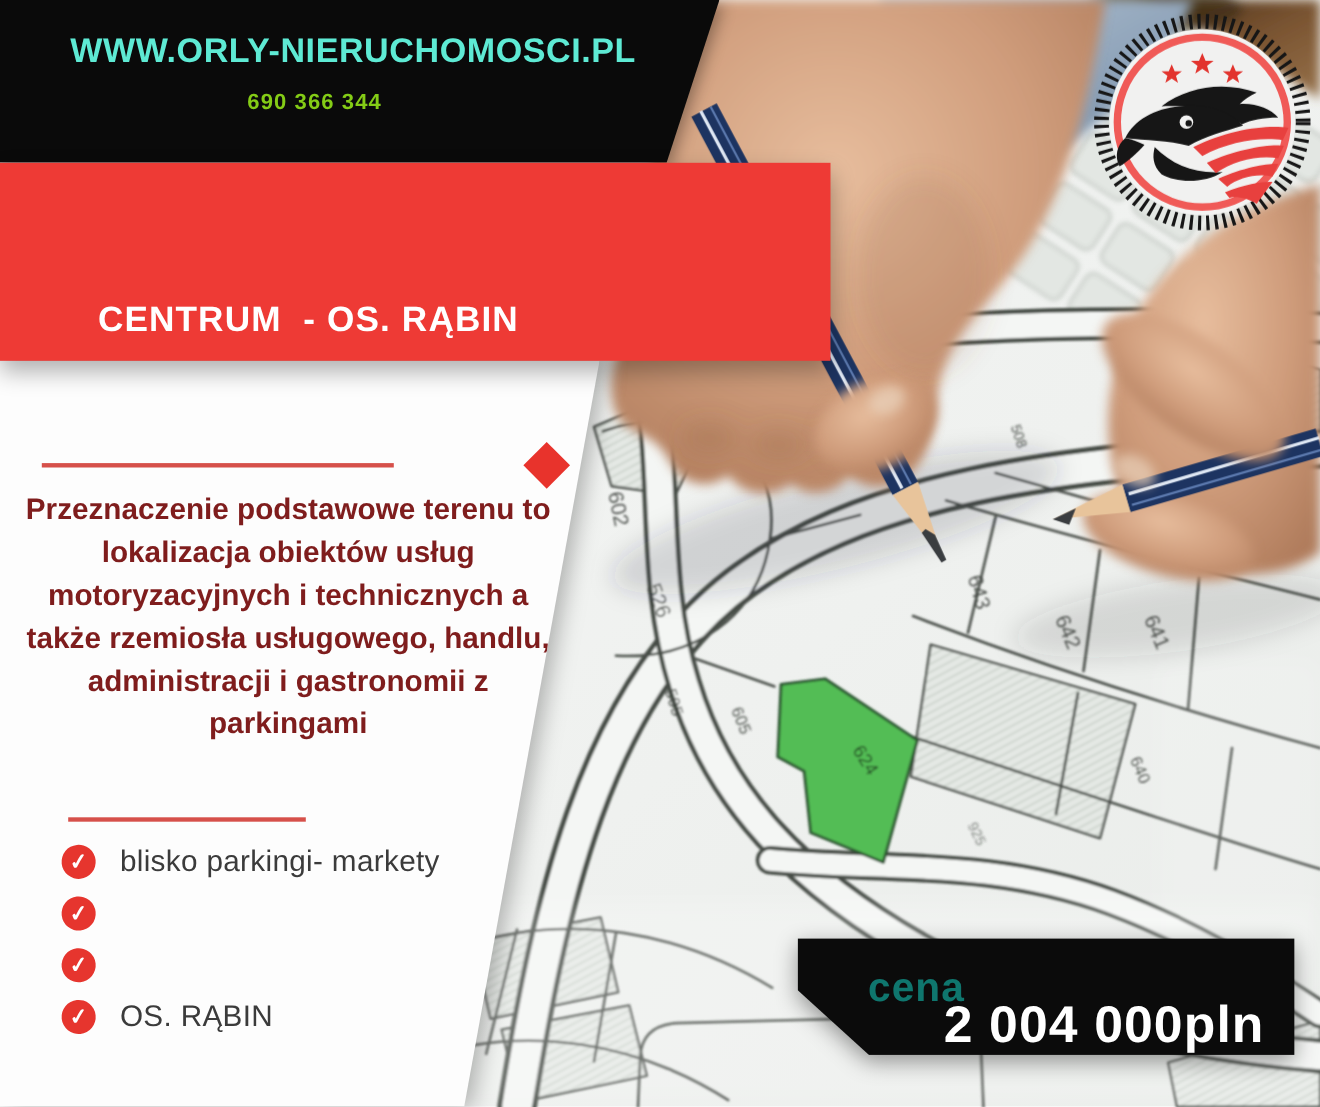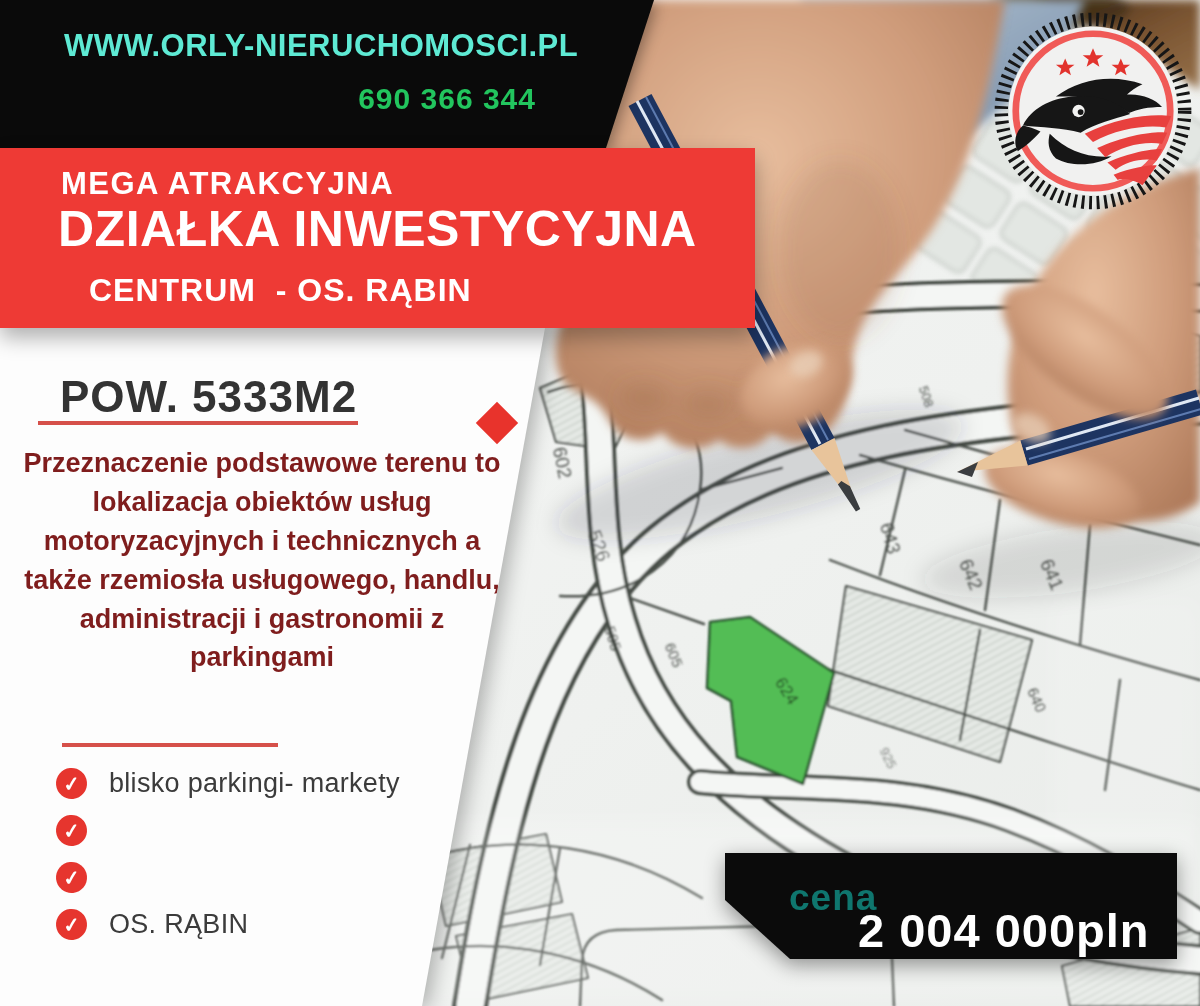--- a/index.html
+++ b/index.html
@@ -15,22 +15,22 @@
   .topbar-wrap{position:absolute;left:0;top:0;z-index:3;filter:drop-shadow(3px 4px 7px rgba(0,0,0,.35));}
   .topbar{
     width:660px;height:148px;background:#0a0a0a;position:relative;
     clip-path:polygon(0 0,654px 0,606px 148px,0 148px);
   }
   .topbar .website{
     position:absolute;left:36px;top:28px;width:570px;text-align:center;
     color:#5eead4;font-size:31px;font-weight:700;letter-spacing:.5px;white-space:pre;
   }
   .topbar .phone{
-    position:absolute;left:36px;top:82px;width:500px;text-align:right;
-    color:#22c55e;font-size:30px;font-weight:700;letter-spacing:1px;white-space:pre;
+    position:absolute;left:36px;top:82px;width:500px;text-align:center;
+    color:#84cc16;font-size:20px;font-weight:700;letter-spacing:1px;white-space:pre;
   }
 
   
   .banner{
     position:absolute;left:0;top:148px;width:755px;height:180px;z-index:4;
     background:#ee3a35;box-shadow:0 10px 20px rgba(0,0,0,.30);
     color:#ffffff;
   }
   .banner .kicker{position:absolute;left:61px;top:18px;font-size:31px;font-weight:800;letter-spacing:1.5px;white-space:pre;}
   .banner .title{position:absolute;left:58px;top:52px;font-size:50px;font-weight:800;letter-spacing:.5px;white-space:pre;}
@@ -260,28 +260,25 @@
   </svg>
 
   <div class="topbar-wrap">
     <div class="topbar">
       <div class="website">WWW.ORLY-NIERUCHOMOSCI.PL</div>
       <div class="phone">690 366 344</div>
     </div>
   </div>
 
   <div class="banner">
-    <div class="kicker">MEGA ATRAKCYJNA</div>
-    <div class="title">DZIAŁKA INWESTYCYJNA</div>
     <div class="loc">CENTRUM  - OS. RĄBIN</div>
   </div>
 
   <div class="panel-wrap">
     <div class="panel">
-      <div class="area-title">POW. 5333M2</div>
       <div class="area-underline"></div>
       <div class="diamond"></div>
       <div class="desc">Przeznaczenie podstawowe terenu to lokalizacja obiektów usług motoryzacyjnych i technicznych a także rzemiosła usługowego, handlu, administracji i gastronomii z parkingami</div>
       <div class="divider"></div>
       <div class="features">
         <div class="feature">
           <span class="check">✓</span>
           <span class="label">blisko parkingi- markety</span>
         </div>
         <div class="feature">

